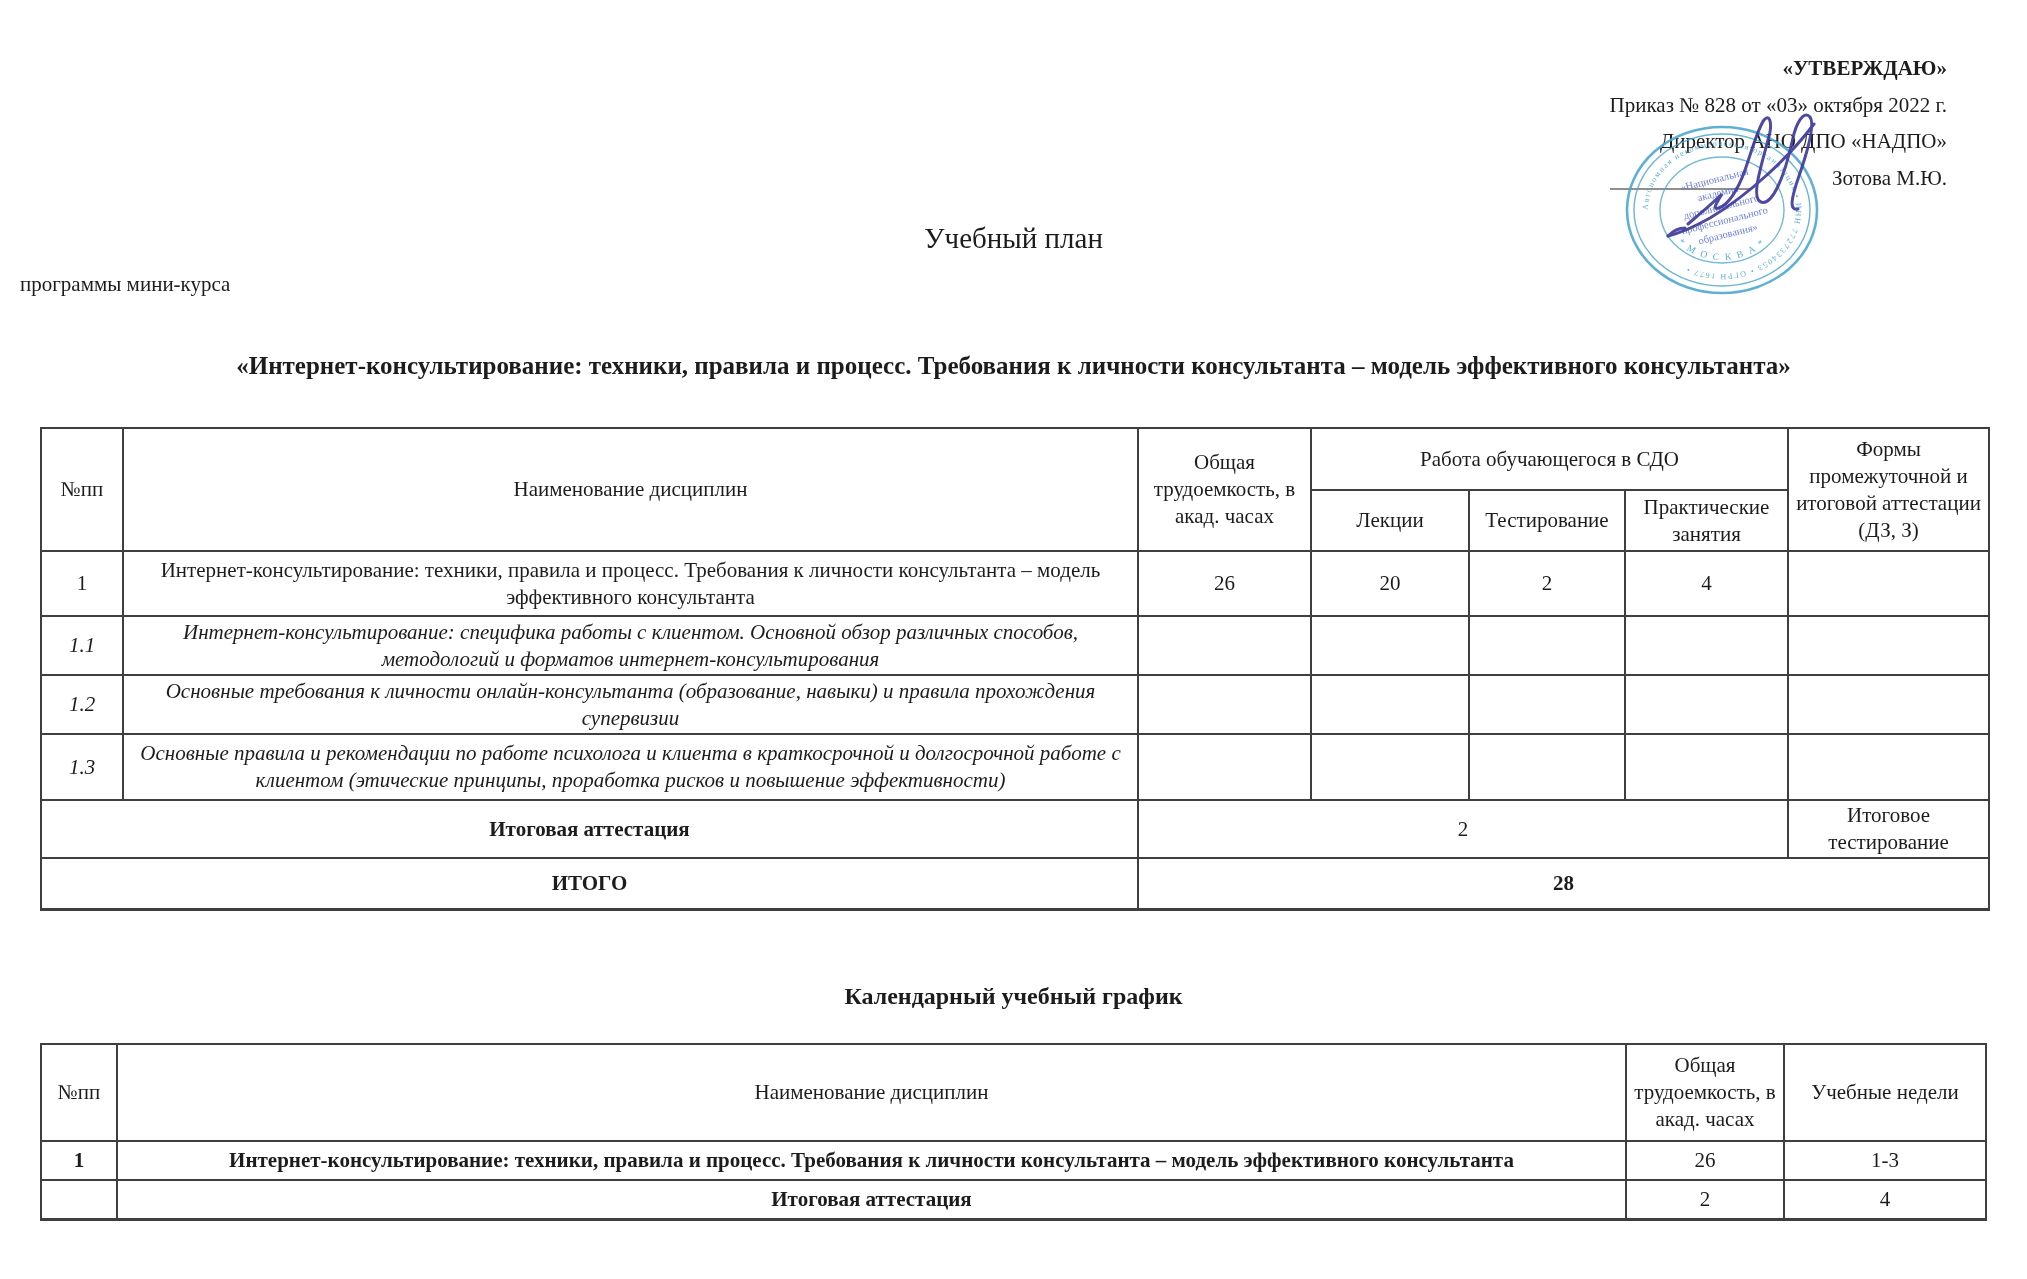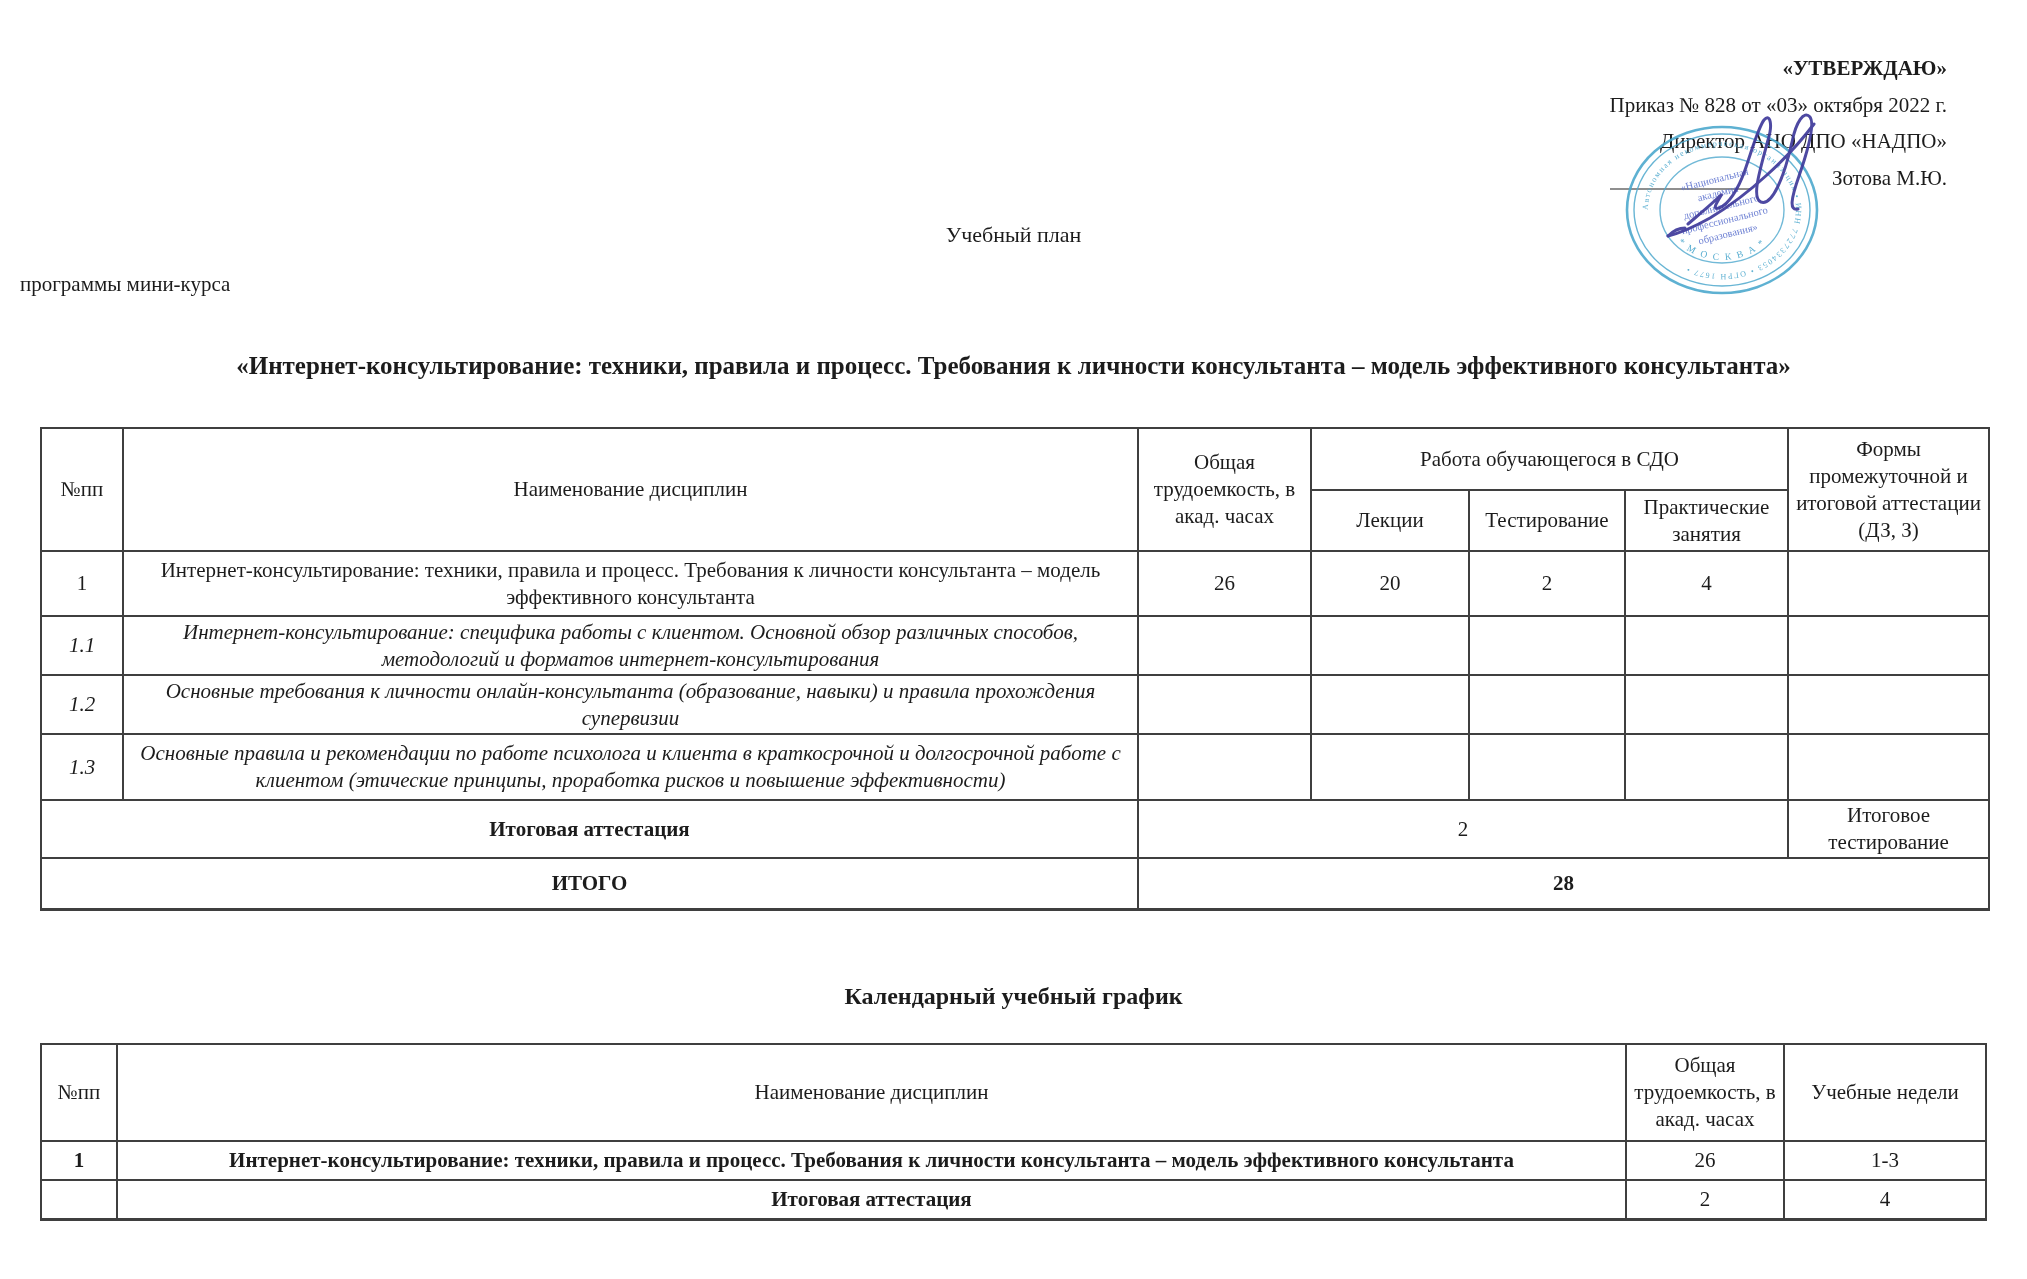--- a/index.html
+++ b/index.html
@@ -12,21 +12,21 @@
   .approval {
     position:absolute; top:50px; right:80px; text-align:right;
     font-size:21px; line-height:36.5px; white-space:nowrap;
   }
   .approval .bold-line { font-weight:bold; }
   .sig-row { display:flex; justify-content:space-between; align-items:flex-end; }
   .sig-line { display:inline-block; width:140px; border-bottom:2px solid #8f8f8f; margin:0 8px 6px 0; }
   .stamp-svg { position:absolute; left:1592px; top:82px; width:260px; height:240px; pointer-events:none; }
 
   
-  .doc-title   { position:absolute; top:222px; left:0; width:100%; text-align:center; font-size:22px; }
+  .doc-title   { position:absolute; top:222px; left:0; width:100%; text-align:center; font-size:29px; }
   .doc-subtitle{ position:absolute; top:272px; left:0; width:100%; text-align:left; font-size:21px;margin-left:20px; }
   .course-title{ position:absolute; top:352px; left:0; width:100%; text-align:center; font-size:25px; font-weight:bold; }
   .schedule-title{ position:absolute; top:983px; left:0; width:100%; text-align:center; font-size:24px; font-weight:bold; }
 
   
   table.tbl { position:absolute; border-collapse:collapse; table-layout:fixed; }
   table.tbl td {
     border:2px solid #3f3f3f; vertical-align:middle; text-align:center;
     padding:1px 6px; font-size:21px; line-height:27px; overflow:hidden;
   }

